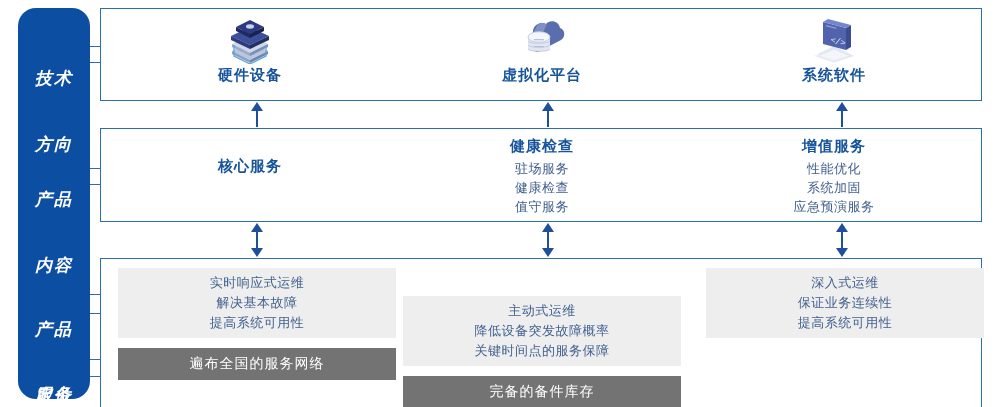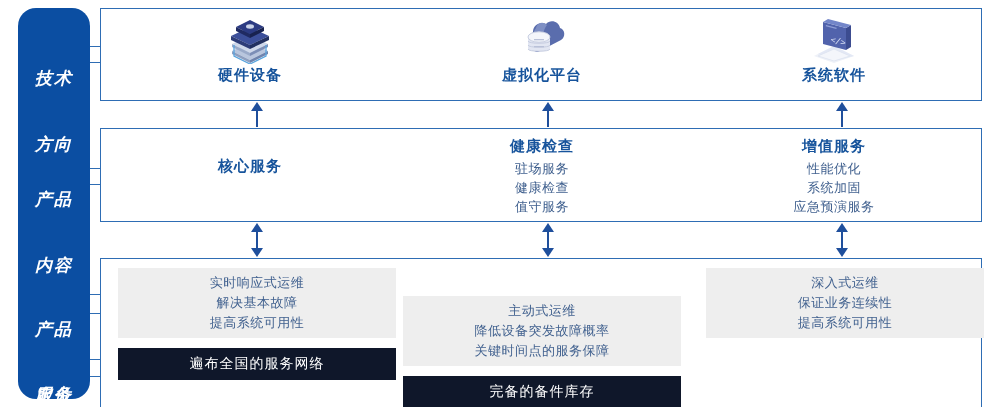--- a/index.html
+++ b/index.html
@@ -138,21 +138,21 @@
     box-sizing: border-box;
   }
   .gray-line {
     font-size: 13px;
     color: #41618f;
     line-height: 20px;
     letter-spacing: 0.5px;
   }
   .blue-bar {
     margin-top: 10px;
-    background: #0f172a;
+    background: #737373;
     height: 32px;
     display: flex;
     align-items: center;
     justify-content: center;
     color: #ffffff;
     font-size: 14px;
     letter-spacing: 1px;
   }
 
   

